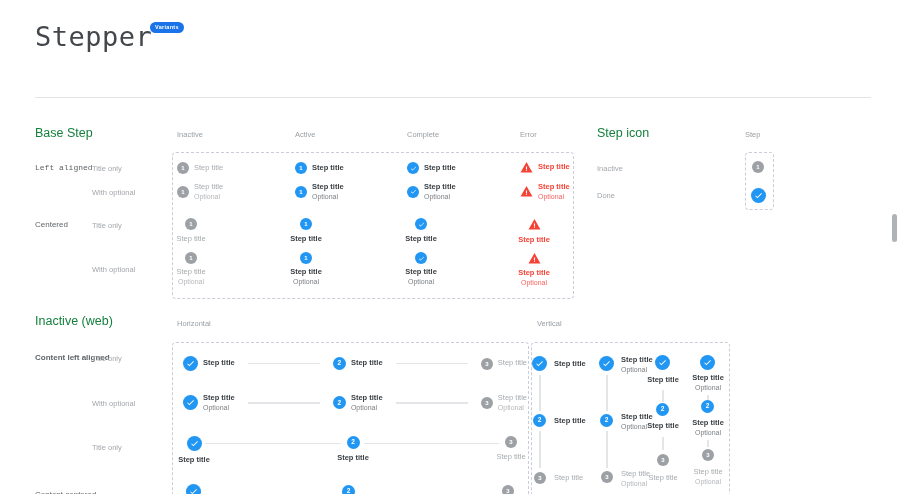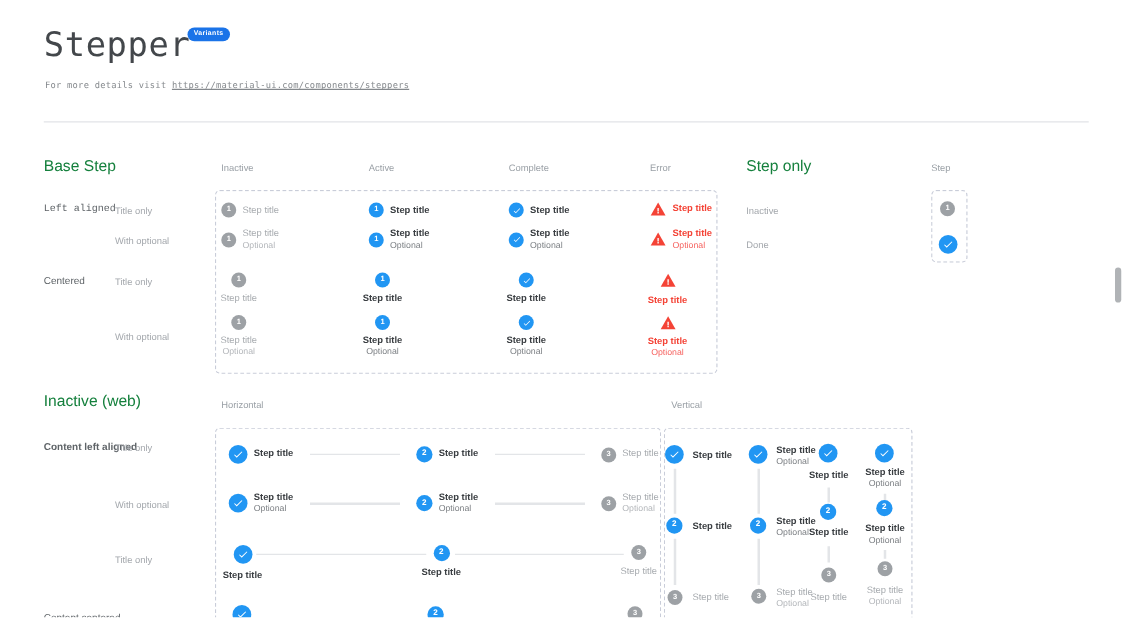--- a/index.html
+++ b/index.html
@@ -40,23 +40,20 @@
   .warn{display:flex;flex:none;}
   .scrollbar{width:5px;background:#b0b3b6;border-radius:2.5px;}
 </style>
 </head>
 <body>
 
 <div class="screen">
 
   <div class="a pagetitle" style="left:35px;top:21px;">Stepper</div>
   <div class="a badge" style="left:150px;top:22px;">Variants</div>
-  <div class="a subtitle" style="left:36px;top:64px;">
-    <span>For more details visit </span><a href="#" title="https://material-ui.com/components/steppers">https://material-ui.com/components/steppers</a>
-  </div>
   <div class="a hr" style="left:35px;top:97px;width:836px;"></div>
 
   <div class="a sechead" style="left:35px;top:126px;">Base Step</div>
   <div class="a hdr" style="left:177px;top:130px;">Inactive</div>
   <div class="a hdr" style="left:295px;top:130px;">Active</div>
   <div class="a hdr" style="left:407px;top:130px;">Complete</div>
   <div class="a hdr" style="left:520px;top:130px;">Error</div>
 
   <div class="a rowlab" style="left:35px;top:163px;font-family:Liberation Mono, monospace;">Left aligned</div>
   <div class="a sublab" style="left:92px;top:164px;">Title only</div>
@@ -188,21 +185,21 @@
           <path fill="#f44336" d="M1 21h22L12 2 1 21z"></path>
           <path fill="#fff" d="M11 10h2v5h-2zm0 6h2v2h-2z"></path>
         </svg>
       </span>
     <span class="vtext" style="align-items:center;">
         <span class="ttl e">Step title</span>
         <span class="opt e">Optional</span>
       </span>
   </div>
 
-  <div class="a sechead" style="left:597px;top:126px;">Step only</div>
+  <div class="a sechead" style="left:597px;top:126px;">Step icon</div>
   <div class="a hdr" style="left:745px;top:130px;">Step</div>
   <div class="a sublab" style="left:597px;top:164px;">Inactive</div>
   <div class="a sublab" style="left:597px;top:191px;">Done</div>
   <div class="a dash" style="left:745px;top:152px;width:27px;height:56px;"></div>
   <span class="a cir g z12" style="left:752px;top:161px;">1</span>
   <span class="a cir b z15" style="left:751px;top:188px;">
       <svg viewBox="0 0 24 24" width="9" height="9">
         <path fill="#fff" d="M9 16.2 4.8 12l-1.4 1.4L9 19 21 7l-1.4-1.4z"></path>
       </svg>
     </span>

